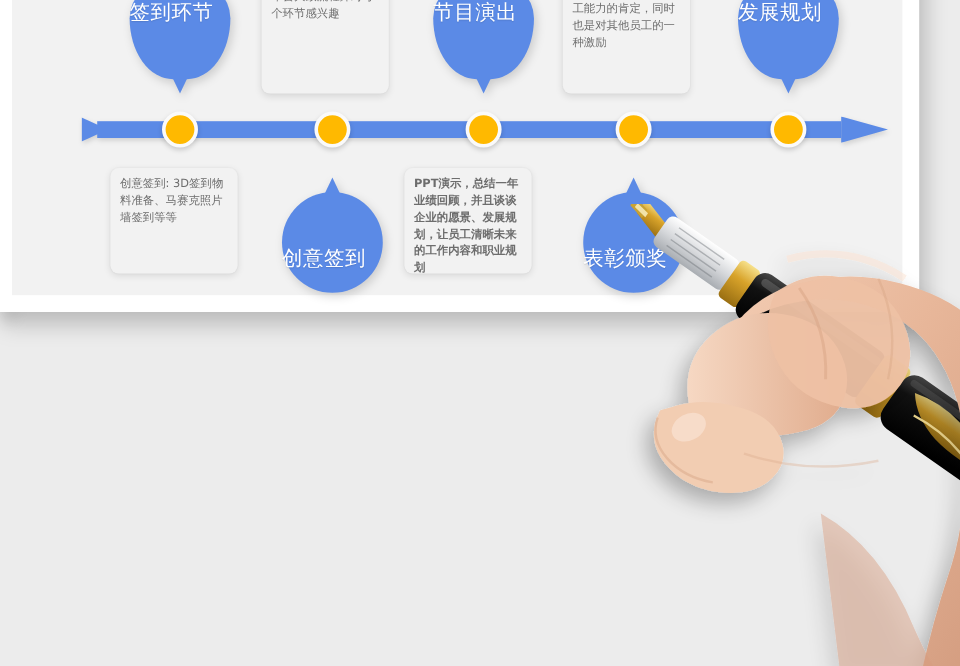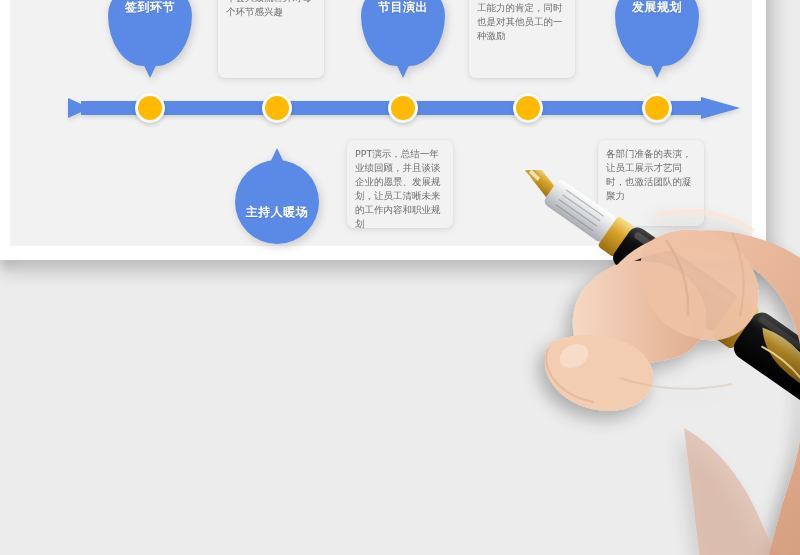--- a/index.html
+++ b/index.html
@@ -65,22 +65,22 @@
     border-radius:50%;
   }
   .pin.up .tip{
     position:absolute;left:50%;top:0px;width:0;height:0;
     transform:translateX(-50%);
     border-left:21px solid transparent;border-right:21px solid transparent;
     border-bottom:44px solid #5b8ae6;
   }
   .pin-label{
     position:absolute;left:0;width:84px;
-    color:#ffffff;font-size:12px;font-weight:bold;
-    text-align:center;letter-spacing:.5px;
+    color:#ffffff;font-size:17px;font-weight:normal;
+    letter-spacing:.5px;
     text-shadow:0 1px 1px rgba(0,0,0,.12);
     white-space:nowrap;
   }
   .pin.down .pin-label{top:17px;}
   .pin.up   .pin-label{top:56px;}
 
   
   .card{
     position:absolute;width:106px;
     background:#f2f2f2;
@@ -119,55 +119,61 @@
       <path d="M633,0 L672,11 L633,22 L633,0 Z" fill="#5b8ae6"></path>
     </svg>
   </div>
 
   <div class="pin down" style="left:108px;top:-18px;">
     <div class="tip"></div>
     <div class="drop"></div>
     <div class="pin-label">签到环节</div>
   </div>
   <div class="node" style="left:135px;top:93px;"></div>
+  <div class="card" style="left:92px;top:140px;height:88px;">
+    <p>创意签到:
+3D签到物料准备、马赛克照片墙签到等等</p>
+  </div>
 
   <div class="pin up" style="left:235px;top:148px;">
     <div class="tip"></div>
     <div class="drop"></div>
-    <div class="pin-label">主持人暖场</div>
+    <div class="pin-label">创意签到</div>
   </div>
   <div class="node" style="left:262px;top:93px;"></div>
   <div class="card" style="left:218px;top:-30px;height:108px;">
     <p>暖场，让参会者了解年会大致流程并对每个环节感兴趣</p>
   </div>
 
   <div class="pin down" style="left:361px;top:-18px;">
     <div class="tip"></div>
     <div class="drop"></div>
     <div class="pin-label">节目演出</div>
   </div>
   <div class="node" style="left:388px;top:93px;"></div>
-  <div class="card" style="left:347px;top:140px;height:88px;">
+  <div class="card" style="left:337px;top:140px;height:88px;font-weight:bold;">
     <p>PPT演示，总结一年业绩回顾，并且谈谈企业的愿景、发展规划，让员工清晰未来的工作内容和职业规划</p>
   </div>
 
+  <div class="pin up" style="left:486px;top:148px;">
+    <div class="tip"></div>
+    <div class="drop"></div>
+    <div class="pin-label">表彰颁奖</div>
+  </div>
   <div class="node" style="left:513px;top:93px;"></div>
   <div class="card" style="left:469px;top:-34px;height:112px;">
     <p>对优秀员工进行表彰，不仅是对优秀员工能力的肯定，同时也是对其他员工的一种激励</p>
   </div>
 
   <div class="pin down" style="left:615px;top:-18px;">
     <div class="tip"></div>
     <div class="drop"></div>
     <div class="pin-label">发展规划</div>
   </div>
   <div class="node" style="left:642px;top:93px;"></div>
-  <div class="card" style="left:598px;top:140px;height:86px;">
-    <p>各部门准备的表演，让员工展示才艺同时，也激活团队的凝聚力</p>
-  </div>
 
 </div>
 
 <div id="hand-wrap">
   <svg width="340" height="390" viewBox="0 0 340 390" xmlns="http://www.w3.org/2000/svg">
     <defs>
       <linearGradient id="skin" x1="0" y1="0" x2="1" y2="1">
         <stop offset="0%" stop-color="#f3cdb4"></stop>
         <stop offset="45%" stop-color="#e8b79a"></stop>
         <stop offset="100%" stop-color="#d49d80"></stop>

